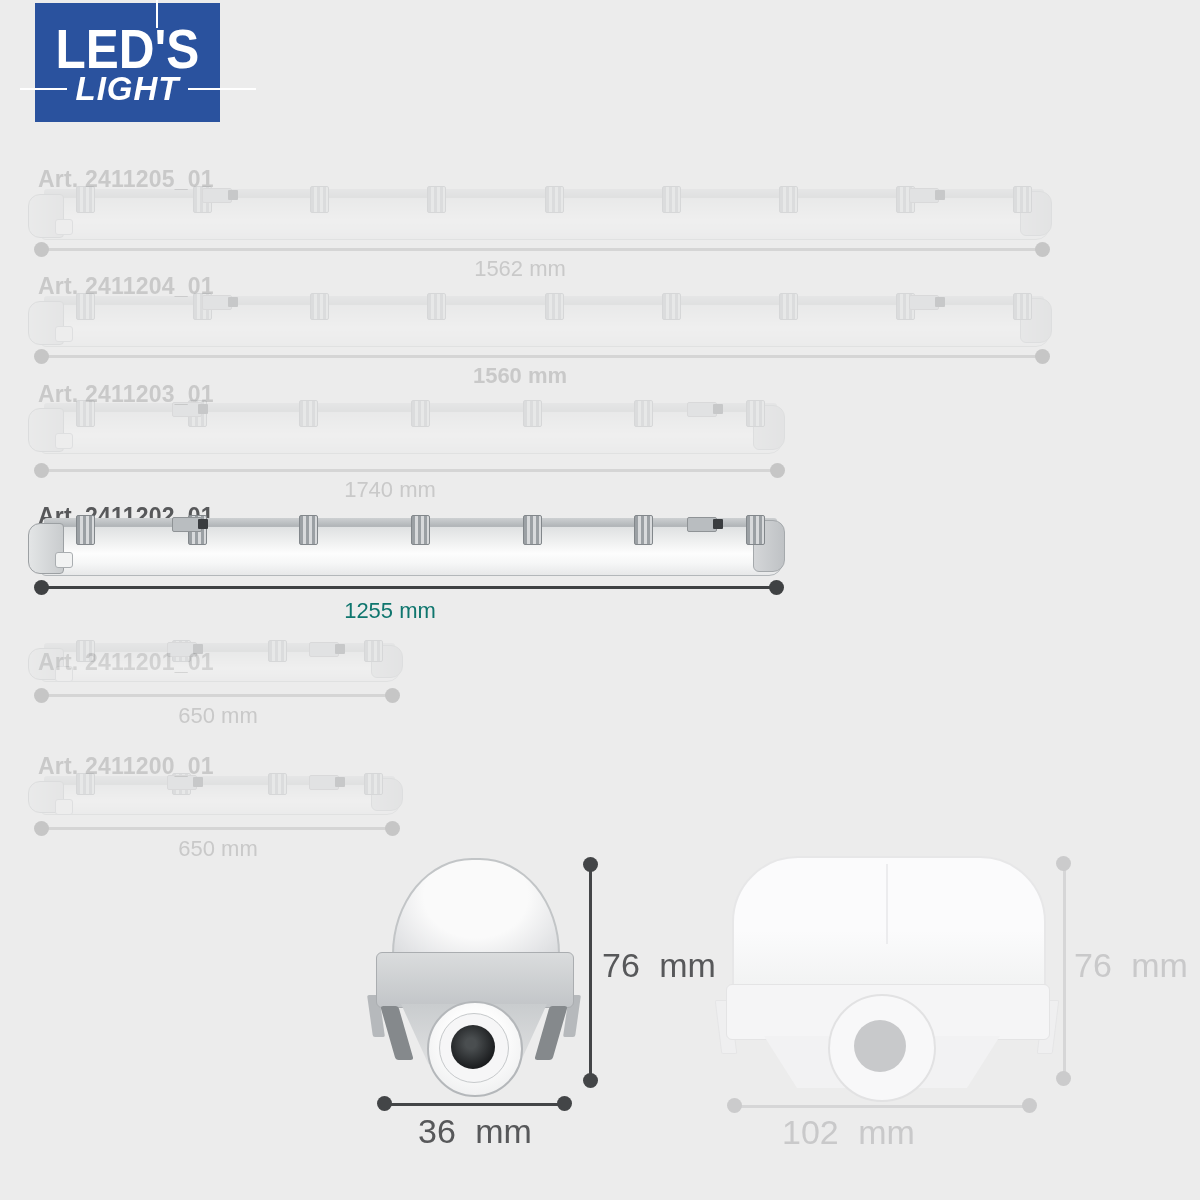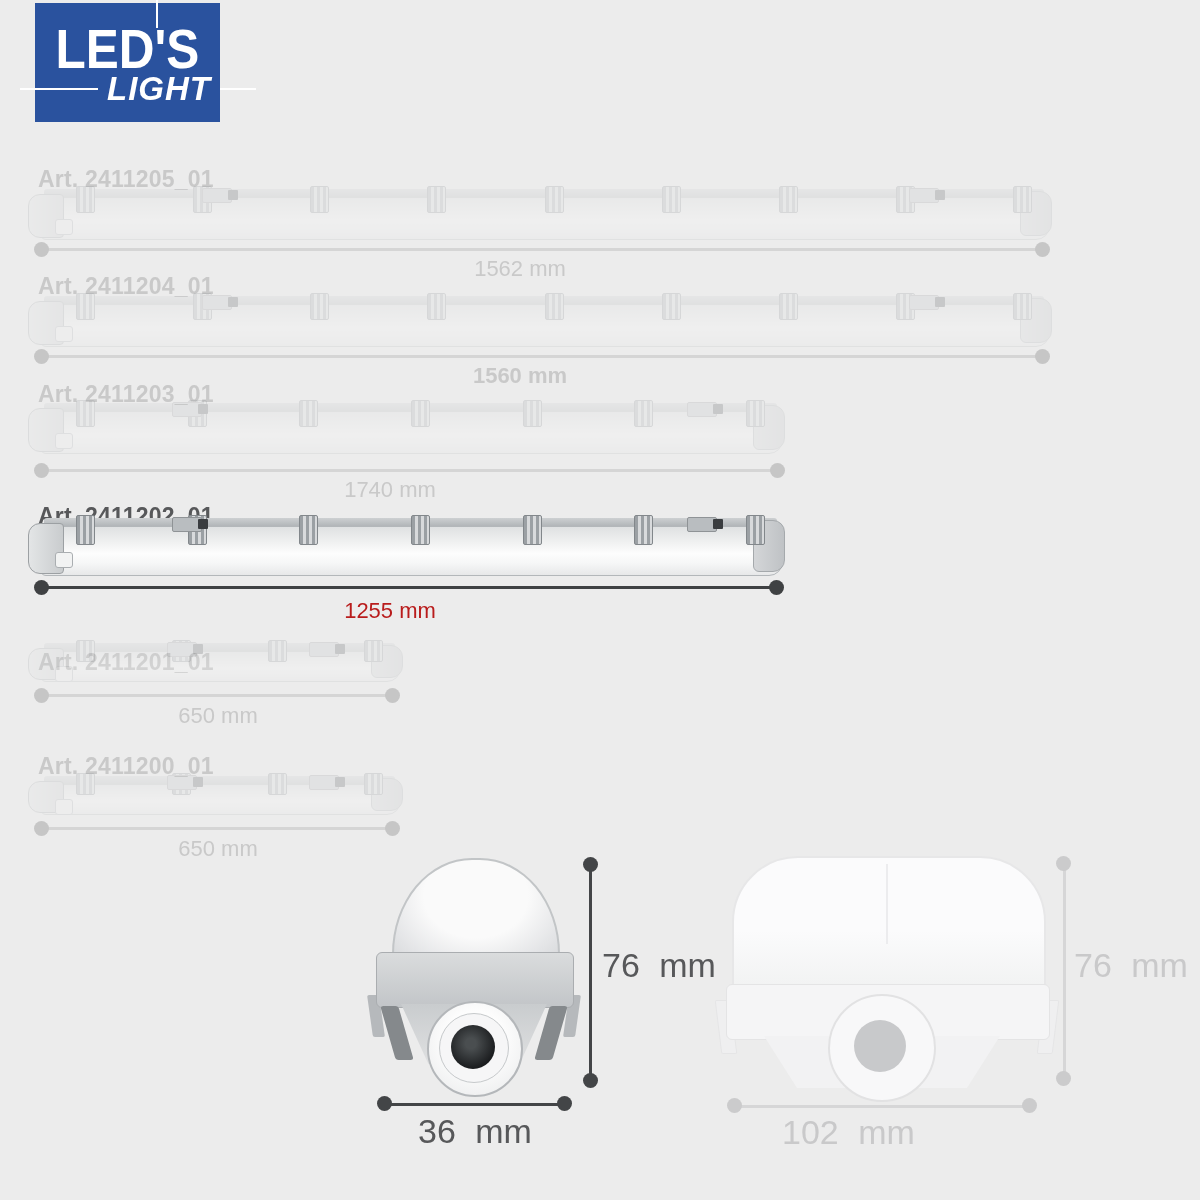--- a/index.html
+++ b/index.html
@@ -5,30 +5,30 @@
   html,body{margin:0;padding:0;}
   .stage{position:relative;width:1200px;height:1200px;background:#ececec;overflow:hidden;
          font-family:"Liberation Sans",sans-serif;}
 
   
   .logo-box{position:absolute;left:35px;top:3px;width:185px;height:119px;background:#2a529e;}
   .logo-vline{position:absolute;left:156px;top:0;width:2px;height:28px;background:#ffffff;z-index:3;}
   .logo-hline{position:absolute;left:20px;top:88px;width:236px;height:2px;background:#ffffff;z-index:2;}
   .logo-top{position:absolute;left:35px;top:17px;width:185px;text-align:center;color:#fff;
             font-size:55px;font-weight:700;letter-spacing:0px;transform:scaleX(0.9);z-index:2;}
-  .logo-bot-wrap{position:absolute;left:35px;top:70px;width:185px;text-align:right;z-index:3;}
+  .logo-bot-wrap{position:absolute;left:35px;top:70px;width:185px;text-align:center;z-index:3;}
   .logo-bot{display:inline-block;background:#2a529e;padding:0 9px;color:#fff;
             font-size:33px;font-weight:700;font-style:italic;letter-spacing:1px;}
 
   
   .art-label{position:absolute;left:38px;font-size:23px;font-weight:700;letter-spacing:.2px;white-space:nowrap;}
   .row-active .art-label{color:#57585a;}
   .row-faded  .art-label{color:#c9c9c9;}
   .mm-label{position:absolute;width:240px;text-align:center;font-size:22px;}
-  .row-active .mm-label{color:#b91c1c;}
+  .row-active .mm-label{color:#0f766e;}
   .row-faded  .mm-label{color:#c9c9c9;}
   .dim-line{position:absolute;height:3px;border-radius:2px;}
   .row-active .dim-line{background:#3f4143;}
   .row-faded  .dim-line{background:#d5d5d5;}
   .dot{position:absolute;width:15px;height:15px;border-radius:50%;}
   .row-active .dot{background:#3f4143;}
   .row-faded  .dot{background:#c6c6c6;}
 
   .fixture{position:absolute;}
   .fixture.fx-faded{opacity:0.20;}

